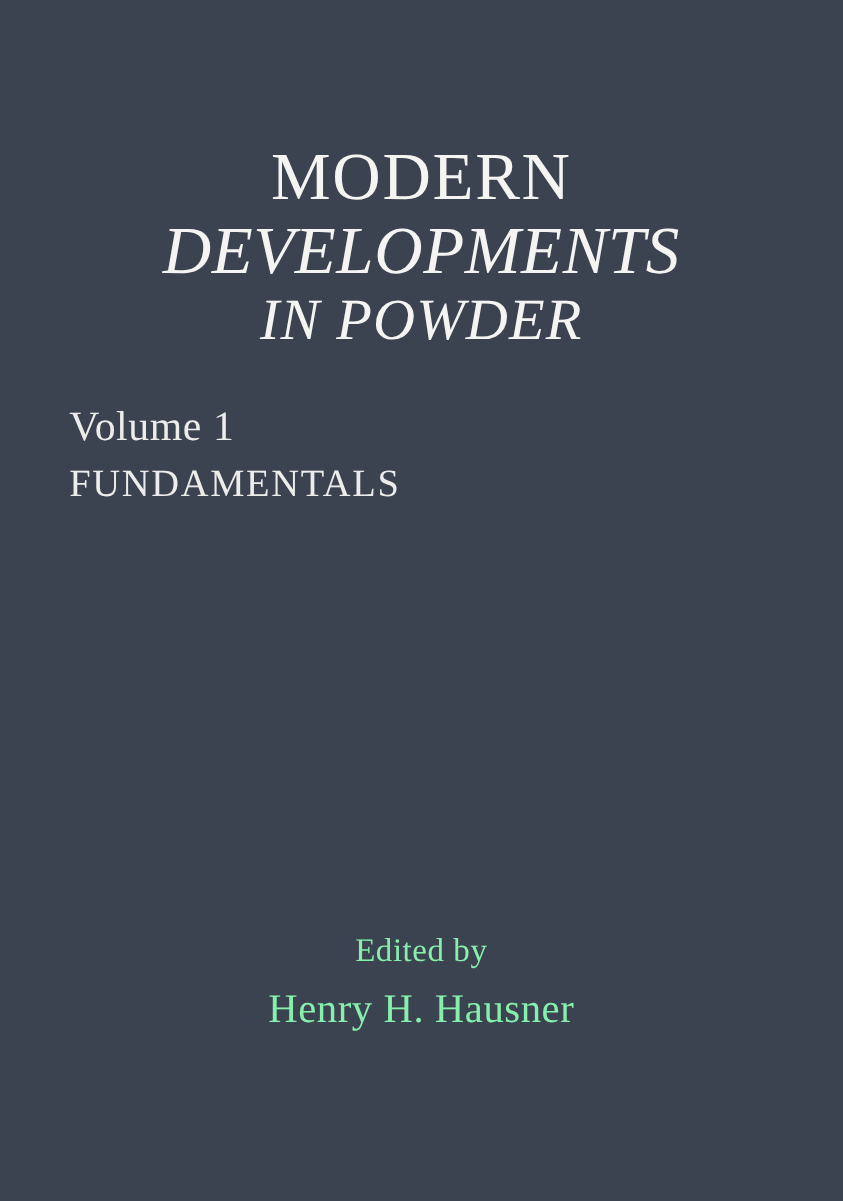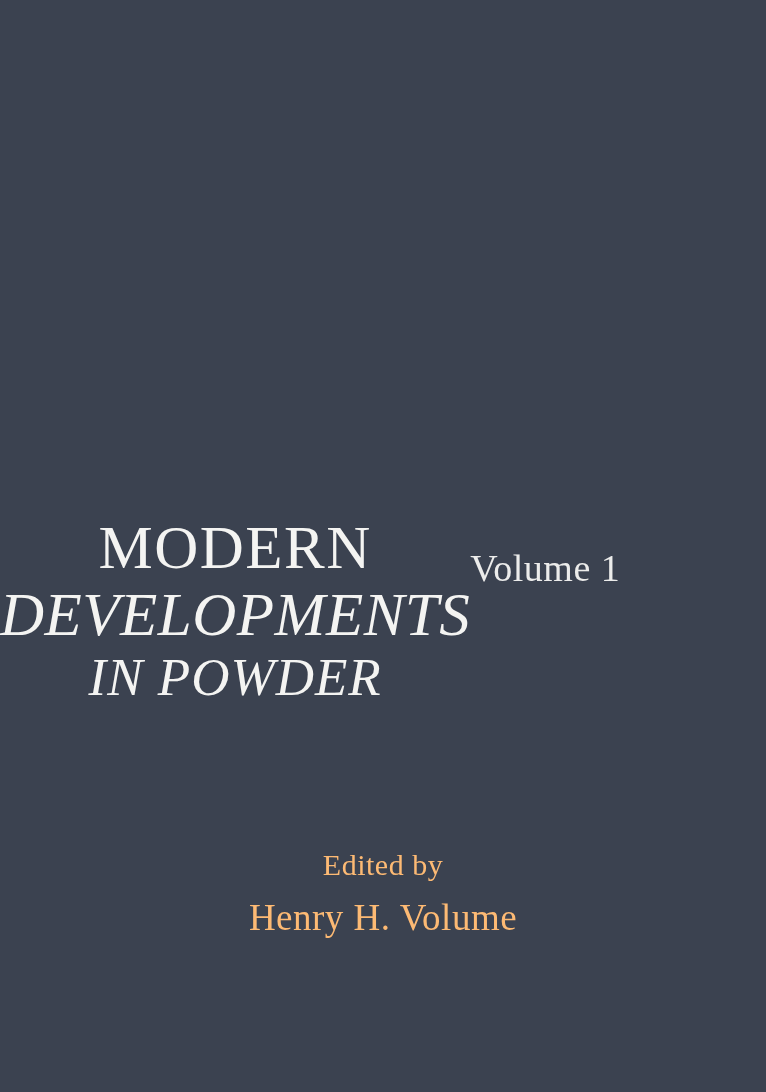--- a/index.html
+++ b/index.html
@@ -22,21 +22,21 @@
     overflow: hidden;
   }
   
   .cover-inner {
     position: absolute;
     left: 0;
     top: 0;
     right: 0;
     bottom: 0;
     display: flex;
-    flex-direction: row;
+    flex-direction: column;
     align-items: center;
   }
   .title-block {
     margin-top: 128px;
     width: 640px;
     text-align: center;
     color: #f2f2f0;
   }
   .title-line {
     font-family: "Liberation Serif", serif;
@@ -69,21 +69,21 @@
     line-height: 1.35;
     margin-top: 4px;
   }
 
   .editor-block {
     position: absolute;
     left: 0;
     right: 0;
     top: 848px;
     text-align: center;
-    color: #fdba74;
+    color: #86efac;
   }
   .edited-by {
     font-size: 30px;
     letter-spacing: 0.5px;
   }
   .editor-name {
     margin-top: 14px;
     font-size: 37px;
     letter-spacing: 0.5px;
   }
@@ -95,21 +95,22 @@
   <div class="cover-inner">
 
     <div class="title-block">
       <div class="title-line l1">MODERN</div>
       <div class="title-line l2">DEVELOPMENTS</div>
       <div class="title-line l3">IN POWDER</div>
     </div>
 
     <div class="subtitle-block">
       <div class="volume-line">Volume 1</div>
+      <div class="sub-line">FUNDAMENTALS</div>
     </div>
 
     <div class="editor-block">
       <div class="edited-by">Edited by</div>
-      <div class="editor-name">Henry H. Volume</div>
+      <div class="editor-name">Henry H. Hausner</div>
     </div>
 
   </div>
 </div>
 
 </body></html>

